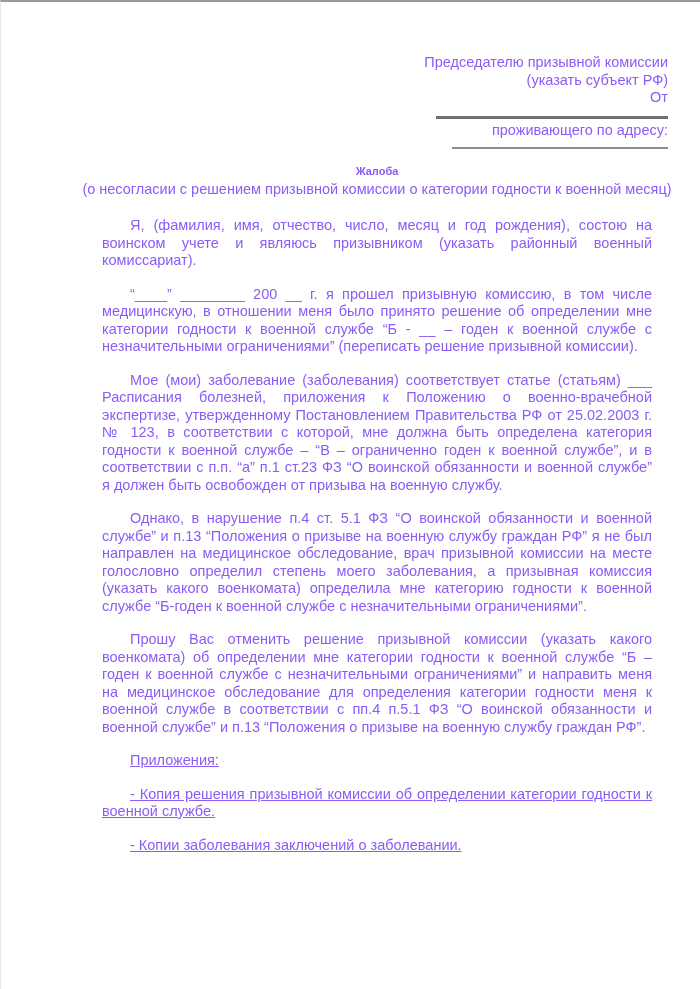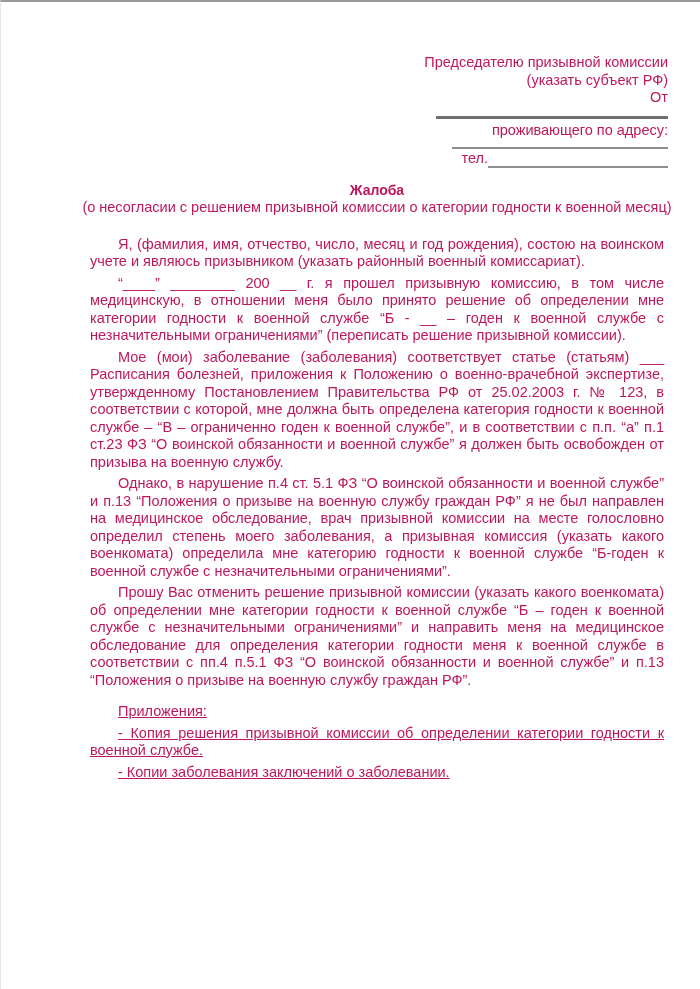--- a/index.html
+++ b/index.html
@@ -12,21 +12,21 @@
     width: 700px;
     height: 989px;
     box-sizing: border-box;
     background: #ffffff;
     border-top: 2px solid #9a9a9a;
     border-left: 1px solid #e6e6e6;
     padding: 52px 32px 0 85px;
     font-family: "Liberation Sans", sans-serif;
     font-size: 14.5px;
     line-height: 17.5px;
-    color: #be185d;
+    color: #8b5cf6;
     overflow: hidden;
   }
   
   .header {
     text-align: right;
   }
   .header .hline {
     white-space: nowrap;
   }
   .rule {
@@ -54,33 +54,33 @@
     display: inline-block;
     width: 180px;
     height: 14px;
     border-bottom: 2px solid #8e8e8e;
   }
   
   .title {
     margin-top: 14px;
     text-align: center;
     font-weight: bold;
-    font-size: 14px;
+    font-size: 11px;
   }
   .subtitle {
     text-align: center;
     white-space: nowrap;
     margin: 0 -13px;
   }
   
   .body-block {
     margin-top: 19px;
   }
   .para {
-    margin: 4px;
+    margin: 16px;
     text-align: justify;
     text-indent: 28px;
   }
   
   .attachments {
     margin-top: 14px;
     text-decoration: underline;
   }
   
   .signature-row {
@@ -104,24 +104,20 @@
 
 <div class="page">
 
   <div class="header">
     <div class="hline">Председателю призывной комиссии</div>
     <div class="hline">(указать субъект РФ)</div>
     <div class="hline">От</div>
     <div class="rule rule-from"></div>
     <div class="hline">проживающего по адресу:</div>
     <div class="rule rule-address"></div>
-    <div class="phone-row">
-      <span>тел.</span>
-        <span class="rule-phone"></span>
-    </div>
   </div>
 
   <div class="title">Жалоба</div>
   <div class="subtitle">(о несогласии с решением призывной комиссии о категории годности к военной месяц)</div>
 
   <div class="body-block">
     <p class="para">Я, (фамилия, имя, отчество, число, месяц и год рождения), состою на воинском учете и являюсь  призывником  (указать районный военный комиссариат).</p>
     <p class="para">“____” ________ 200 __ г. я прошел призывную комиссию, в том числе медицинскую, в отношении меня было принято решение об определении мне категории годности к военной службе “Б - __ – годен к военной службе с незначительными ограничениями” (переписать решение призывной комиссии).</p>
     <p class="para">Мое (мои) заболевание (заболевания) соответствует статье (статьям) ___ Расписания болезней, приложения к Положению о военно-врачебной экспертизе, утвержденному Постановлением Правительства РФ от 25.02.2003 г. № 123, в соответствии с которой, мне должна быть определена категория годности к военной службе – “В – ограниченно годен к военной службе”, и в соответствии с п.п. “а” п.1 ст.23 ФЗ “О воинской обязанности и военной службе” я должен быть освобожден от призыва на военную службу.</p>
     <p class="para">Однако, в нарушение п.4 ст. 5.1 ФЗ “О воинской обязанности и военной службе” и п.13 “Положения о призыве на военную службу граждан РФ” я не был направлен на медицинское обследование, врач призывной комиссии на месте голословно определил степень моего заболевания, а призывная комиссия (указать какого военкомата) определила мне категорию годности к военной службе “Б-годен к военной службе с незначительными ограничениями”.</p>

